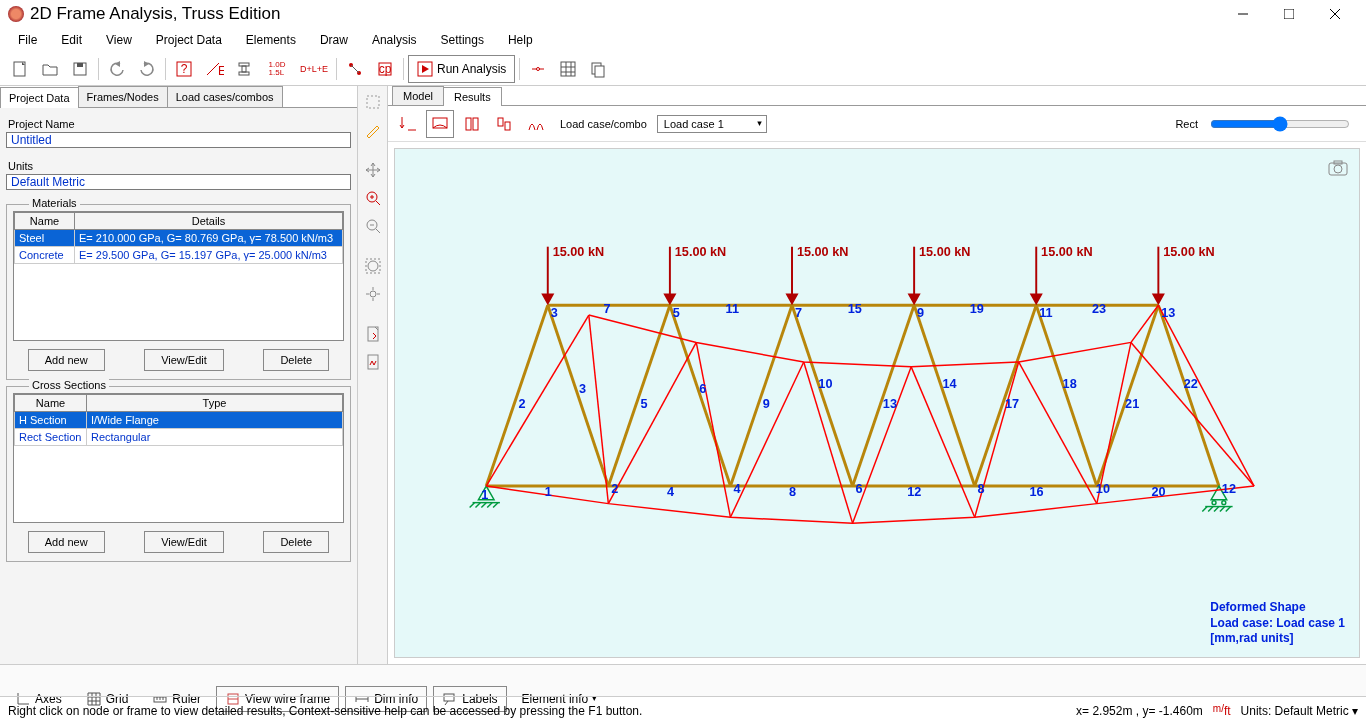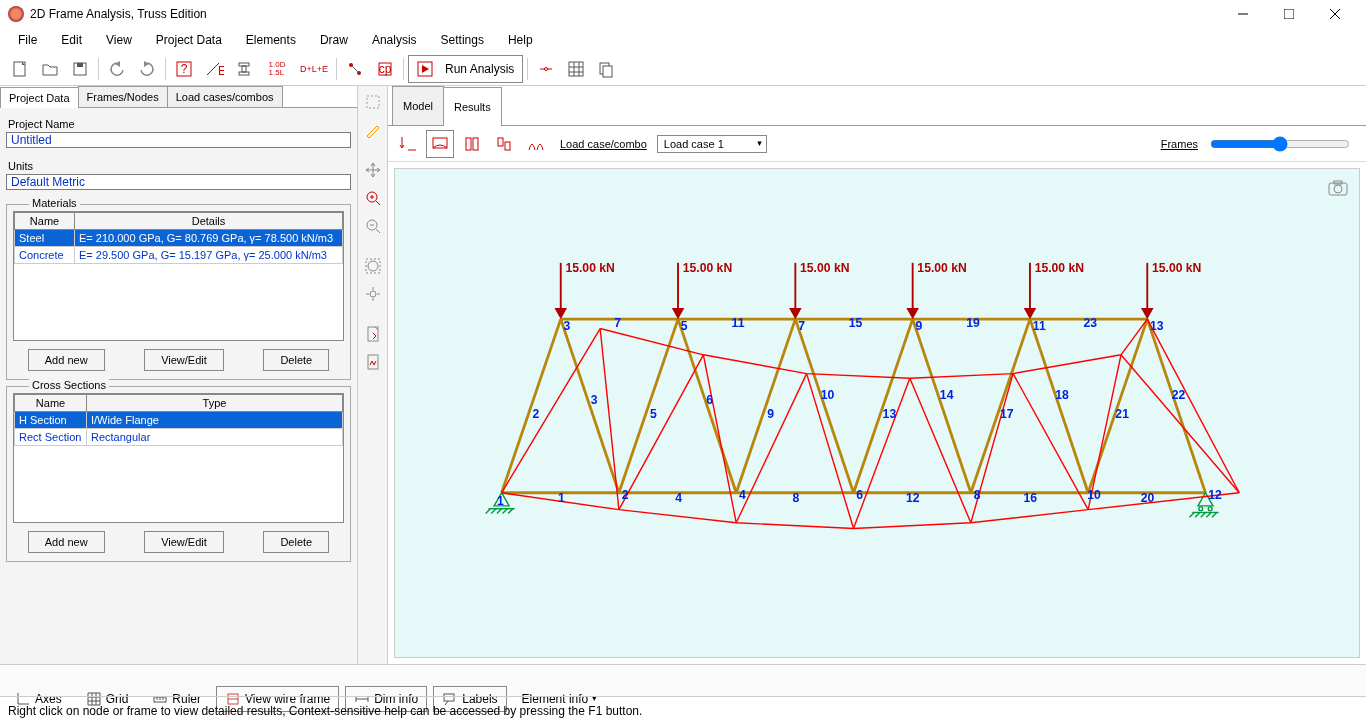--- a/index.html
+++ b/index.html
@@ -1,32 +1,32 @@
 <!DOCTYPE html>
 <html><head>
 <meta charset="utf-8">
 <style>
 * { margin: 0; padding: 0; box-sizing: border-box; font-family: "Segoe UI", Tahoma, sans-serif; font-size: 12px; }
 body { width: 1366px; height: 724px; background: #fff; display: flex; flex-direction: column; overflow: hidden; }
 
 
 .titlebar { height: 28px; display: flex; align-items: center; padding: 0 8px; }
 .titlebar .logo { width: 16px; height: 16px; border-radius: 50%; background: radial-gradient(circle, #e86 40%, #a33 70%); margin-right: 6px; }
-.titlebar .title { flex: 1; font-size: 12px; }
+.titlebar .title { flex: 1; font-size: 17px; }
 .titlebar .winbtn { width: 46px; height: 28px; display: flex; align-items: center; justify-content: center; cursor: pointer; }
 
 
 .menubar { height: 24px; display: flex; align-items: center; padding: 0 6px; }
 .menubar .mitem { padding: 3px 12px; cursor: pointer; }
 
 
 .toolbar { height: 34px; display: flex; align-items: center; padding: 0 6px; gap: 2px; border-bottom: 1px solid #ccc; }
 .tbtn { width: 28px; height: 28px; display: flex; align-items: center; justify-content: center; cursor: pointer; border: 1px solid transparent; }
 .tsep { width: 1px; height: 22px; background: #ccc; margin: 0 2px; }
-.runbtn { display: flex; align-items: center; gap: 12px; padding: 0 8px; height: 28px; border: 1px solid #888; cursor: pointer; }
+.runbtn { display: flex; align-items: center; gap: 4px; padding: 0 8px; height: 28px; border: 1px solid #888; cursor: pointer; }
 
 
 .mainarea { flex: 1; display: flex; overflow: hidden; }
 
 
 .leftpanel { width: 358px; border-right: 1px solid #ccc; display: flex; flex-direction: column; background: #f4f4f4; }
 .lp-tabs { display: flex; border-bottom: 1px solid #999; background: #fff; }
 .lp-tab { padding: 4px 8px; border: 1px solid #999; border-bottom: none; margin-right: -1px; background: #f0f0f0; cursor: pointer; font-size: 11px; }
 .lp-tab.active { background: #fff; position: relative; top: 1px; }
 .lp-body { flex: 1; padding: 6px; overflow: auto; background: #f4f4f4; }
@@ -42,24 +42,24 @@
 .btn { border: 1px solid #888; background: #f4f4f4; padding: 4px 16px; cursor: pointer; font-size: 11px; }
 .tbl-wrap { height: 130px; overflow: auto; border: 1px solid #888; background: #fff; }
 
 
 .vtoolbar { width: 30px; background: #f4f4f4; border-right: 1px solid #ccc; display: flex; flex-direction: column; align-items: center; padding: 4px 0; gap: 4px; }
 .vbtn { width: 24px; height: 24px; display: flex; align-items: center; justify-content: center; cursor: pointer; }
 
 
 .rightpanel { flex: 1; display: flex; flex-direction: column; background: #fff; }
 .rp-tabs { display: flex; border-bottom: 1px solid #999; padding-left: 4px; }
-.rp-tab { padding: 13px 10px; border: 1px solid #999; border-bottom: none; margin-right: -1px; background: #f0f0f0; cursor: pointer; font-size: 11px; }
+.rp-tab { padding: 3px 10px; border: 1px solid #999; border-bottom: none; margin-right: -1px; background: #f0f0f0; cursor: pointer; font-size: 11px; }
 .rp-tab.active { background: #fff; position: relative; top: 1px; }
 .rp-toolbar { height: 36px; display: flex; align-items: center; padding: 0 6px; gap: 4px; border-bottom: 1px solid #ddd; }
-.rp-toolbar .lbl { font-size: 11px; margin: 0 6px; text-decoration: underline; }
+.rp-toolbar .lbl { font-size: 11px; margin: 0 6px; }
 .combo { border: 1px solid #888; padding: 2px 18px 2px 6px; font-size: 11px; background: #fff; position: relative; min-width: 110px; }
 .combo::after { content: "▾"; position: absolute; right: 4px; top: 2px; font-size: 9px; }
 .slider-wrap { display: flex; align-items: center; gap: 6px; margin-left: auto; margin-right: 10px; }
 .slider { width: 140px; }
 .canvas-wrap { flex: 1; position: relative; background: #e5f9f9; margin: 6px; border: 1px solid #ccc; }
 .camera { position: absolute; top: 8px; right: 10px; color: #888; cursor: pointer; }
 .deflabel { position: absolute; bottom: 10px; right: 14px; color: #0022dd; font-size: 12px; font-weight: bold; line-height: 1.3; }
 .trusssvg { position: absolute; inset: 0; width: 100%; height: 100%; }
 .loadtxt { fill: #b00000; font-size: 13px; font-weight: bold; }
 .memtxt { fill: #0022dd; font-size: 13px; font-weight: bold; }
@@ -377,21 +377,21 @@
         </div>
       <div class="tbtn">
           <svg width="20" height="20">
             <path d="M3 16 Q6 4 9 16" fill="none" stroke="#c00"></path>
             <path d="M11 16 Q14 4 17 16" fill="none" stroke="#c00"></path>
           </svg>
         </div>
       <span class="lbl">Load case/combo</span>
       <div class="combo">Load case 1</div>
       <div class="slider-wrap">
-        <span class="lbl">Frames</span>
+        <span class="lbl">Rect</span>
         <input type="range" class="slider" min="0" max="100" value="50" style="">
       </div>
     </div>
     <div class="canvas-wrap">
       <div class="camera"><svg width="22" height="22">
             <rect x="2" y="6" width="18" height="12" rx="2" fill="none" stroke="#888"></rect>
             <circle cx="11" cy="12" r="4" fill="none" stroke="#888"></circle>
             <rect x="7" y="4" width="8" height="3" fill="none" stroke="#888"></rect>
           </svg></div>
       <svg class="trusssvg" viewBox="0 0 960 520" preserveAspectRatio="xMidYMid meet">
@@ -515,20 +515,25 @@
         <text class="memtxt" x="450" y="168">15</text>
         <text class="memtxt" x="636" y="355">16</text>
         <text class="memtxt" x="611" y="265">17</text>
         <text class="memtxt" x="670" y="245">18</text>
         <text class="memtxt" x="575" y="168">19</text>
         <text class="memtxt" x="761" y="355">20</text>
         <text class="memtxt" x="734" y="265">21</text>
         <text class="memtxt" x="794" y="245">22</text>
         <text class="memtxt" x="700" y="168">23</text>
       </svg>
+      <div class="deflabel">
+        <div>Deformed Shape</div>
+        <div>Load case: Load case 1</div>
+        <div>[mm,rad units]</div>
+      </div>
     </div>
   </div>
 </div>
 
 <div class="bottombar">
   <div class="bbtn">
       <svg width="16" height="16">
         <line x1="3" y1="13" x2="3" y2="2" stroke="#555"></line>
         <line x1="3" y1="13" x2="14" y2="13" stroke="#555"></line>
       </svg>
@@ -572,13 +577,18 @@
       <span>Labels</span>
     </div>
   <div class="bbtn">
       <span>Element info</span> 
       <span style="font-size:8px">▾</span>
     </div>
 </div>
 
 <div class="statusbar">
   <span>Right click on node or frame to view detailed results, Context-sensitive help can be accessed by pressing the F1 button.</span>
+  <div class="sr">
+    <span>x= 2.952m , y= -1.460m</span>
+    <span class="red" style="font-size:10px">m/<sub>ft</sub></span>
+    <span><span>Units: </span><span>Default Metric</span> ▾</span>
+  </div>
 </div>
 
 </body></html>

